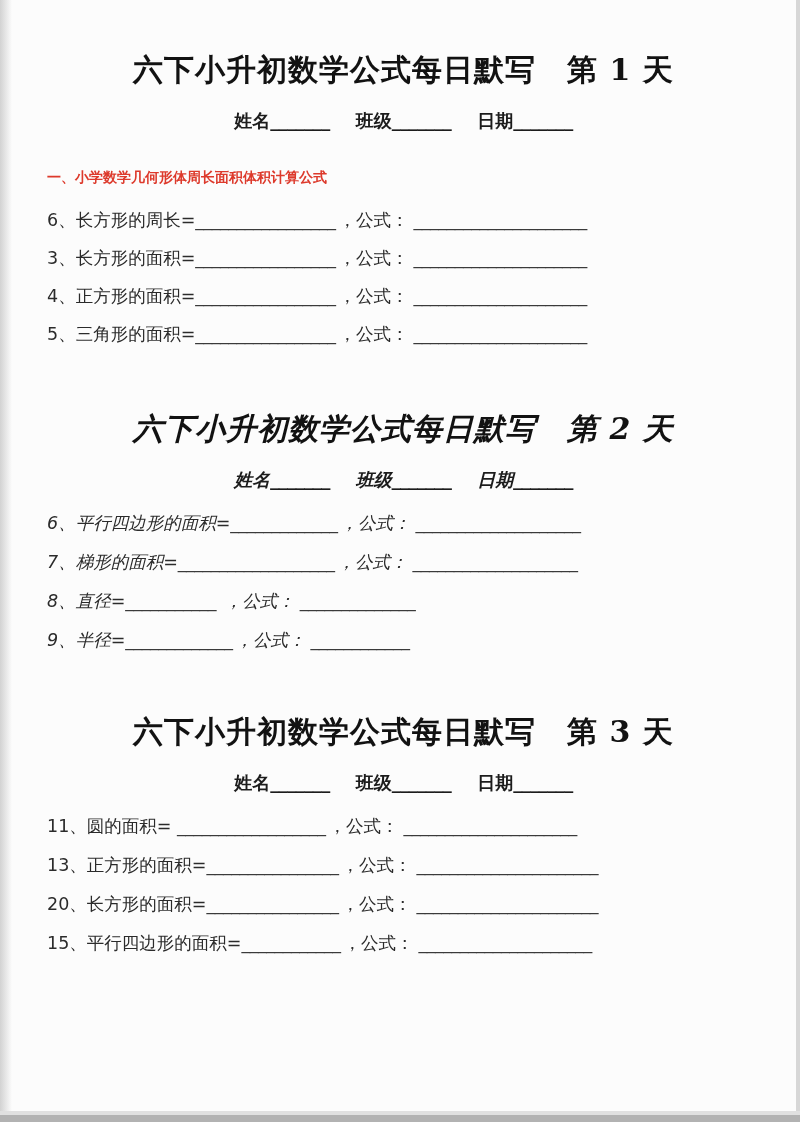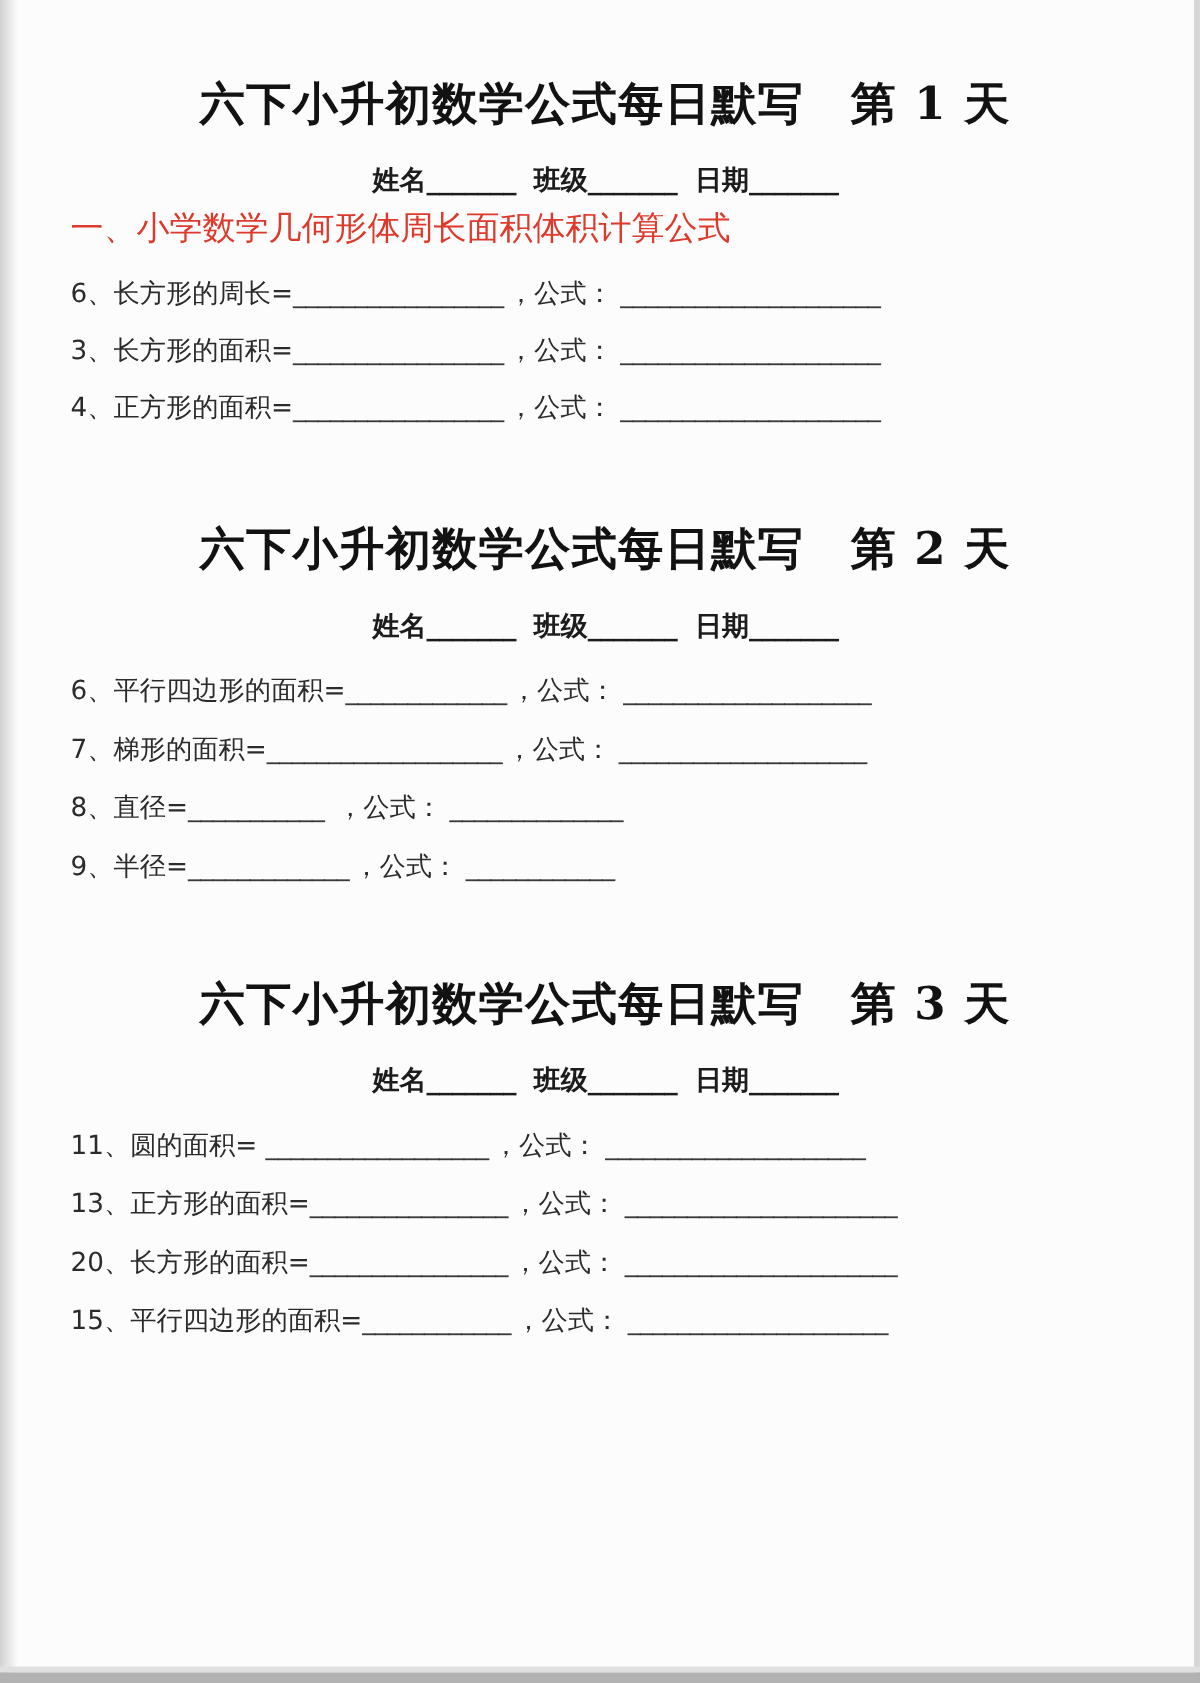--- a/index.html
+++ b/index.html
@@ -28,47 +28,47 @@
     font-weight:bold;
     font-size:30px;
     line-height:40px;
     color:#121212;
     letter-spacing:1px;
     white-space:nowrap;
   }
   .fields{
     display:flex;
     justify-content:center;
-    column-gap:12px;
+    column-gap:26px;
     margin-top:18px;
     font-size:18px;
     font-weight:bold;
     color:#1c1c1c;
     line-height:25px;
     white-space:nowrap;
   }
   .field-blank{letter-spacing:-0.5px;font-weight:bold;color:#1c1c1c;}
   .red-heading{
-    margin-top:8px;
-    font-size:22px;
-    font-weight:normal;
+    margin-top:32px;
+    font-size:14px;
+    font-weight:bold;
     line-height:24px;
     white-space:nowrap;
   }
   .items{margin-top:12px;}
   .item{
     line-height:38px;
     font-size:17.5px;
     white-space:nowrap;
     color:#2b2b2b;
   }
   .day2 .item,.day3 .item{line-height:39px;}
   .blank{letter-spacing:-0.5px;color:#3a3a3a;}
   .sep{padding:0 5px 0 3px;}
-  .day2{margin-top:56px;}
+  .day2{margin-top:56px;font-style:italic;}
   .day3{margin-top:52px;}
 </style>
 </head>
 <body>
 
 <div class="page">
   <div class="edge-left"></div>
   <div class="edge-right"></div>
   <div class="edge-bottom-soft"></div>
   <div class="edge-bottom"></div>
@@ -78,20 +78,21 @@
     <div class="fields">
       <span class="field"><span>姓名</span><span class="field-blank">_______</span></span>
       <span class="field"><span>班级</span><span class="field-blank">_______</span></span>
       <span class="field"><span>日期</span><span class="field-blank">_______</span></span>
     </div>
     <div class="red-heading" style="color:#dd3a2c">一、小学数学几何形体周长面积体积计算公式</div>
     <div class="items">
       <div class="item"><span>6、长方形的周长=</span><span class="blank">_________________</span><span class="sep">，公式：</span><span class="blank">_____________________</span></div>
       <div class="item"><span>3、长方形的面积=</span><span class="blank">_________________</span><span class="sep">，公式：</span><span class="blank">_____________________</span></div>
       <div class="item"><span>4、正方形的面积=</span><span class="blank">_________________</span><span class="sep">，公式：</span><span class="blank">_____________________</span></div>
+      <div class="item"><span>5、三角形的面积=</span><span class="blank">_________________</span><span class="sep">，公式：</span><span class="blank">_____________________</span></div>
     </div>
   </section>
 
   <section class="day day2">
     <h1 class="day-title">六下小升初数学公式每日默写　第 2 天</h1>
     <div class="fields">
       <span class="field"><span>姓名</span><span class="field-blank">_______</span></span>
       <span class="field"><span>班级</span><span class="field-blank">_______</span></span>
       <span class="field"><span>日期</span><span class="field-blank">_______</span></span>
     </div>

